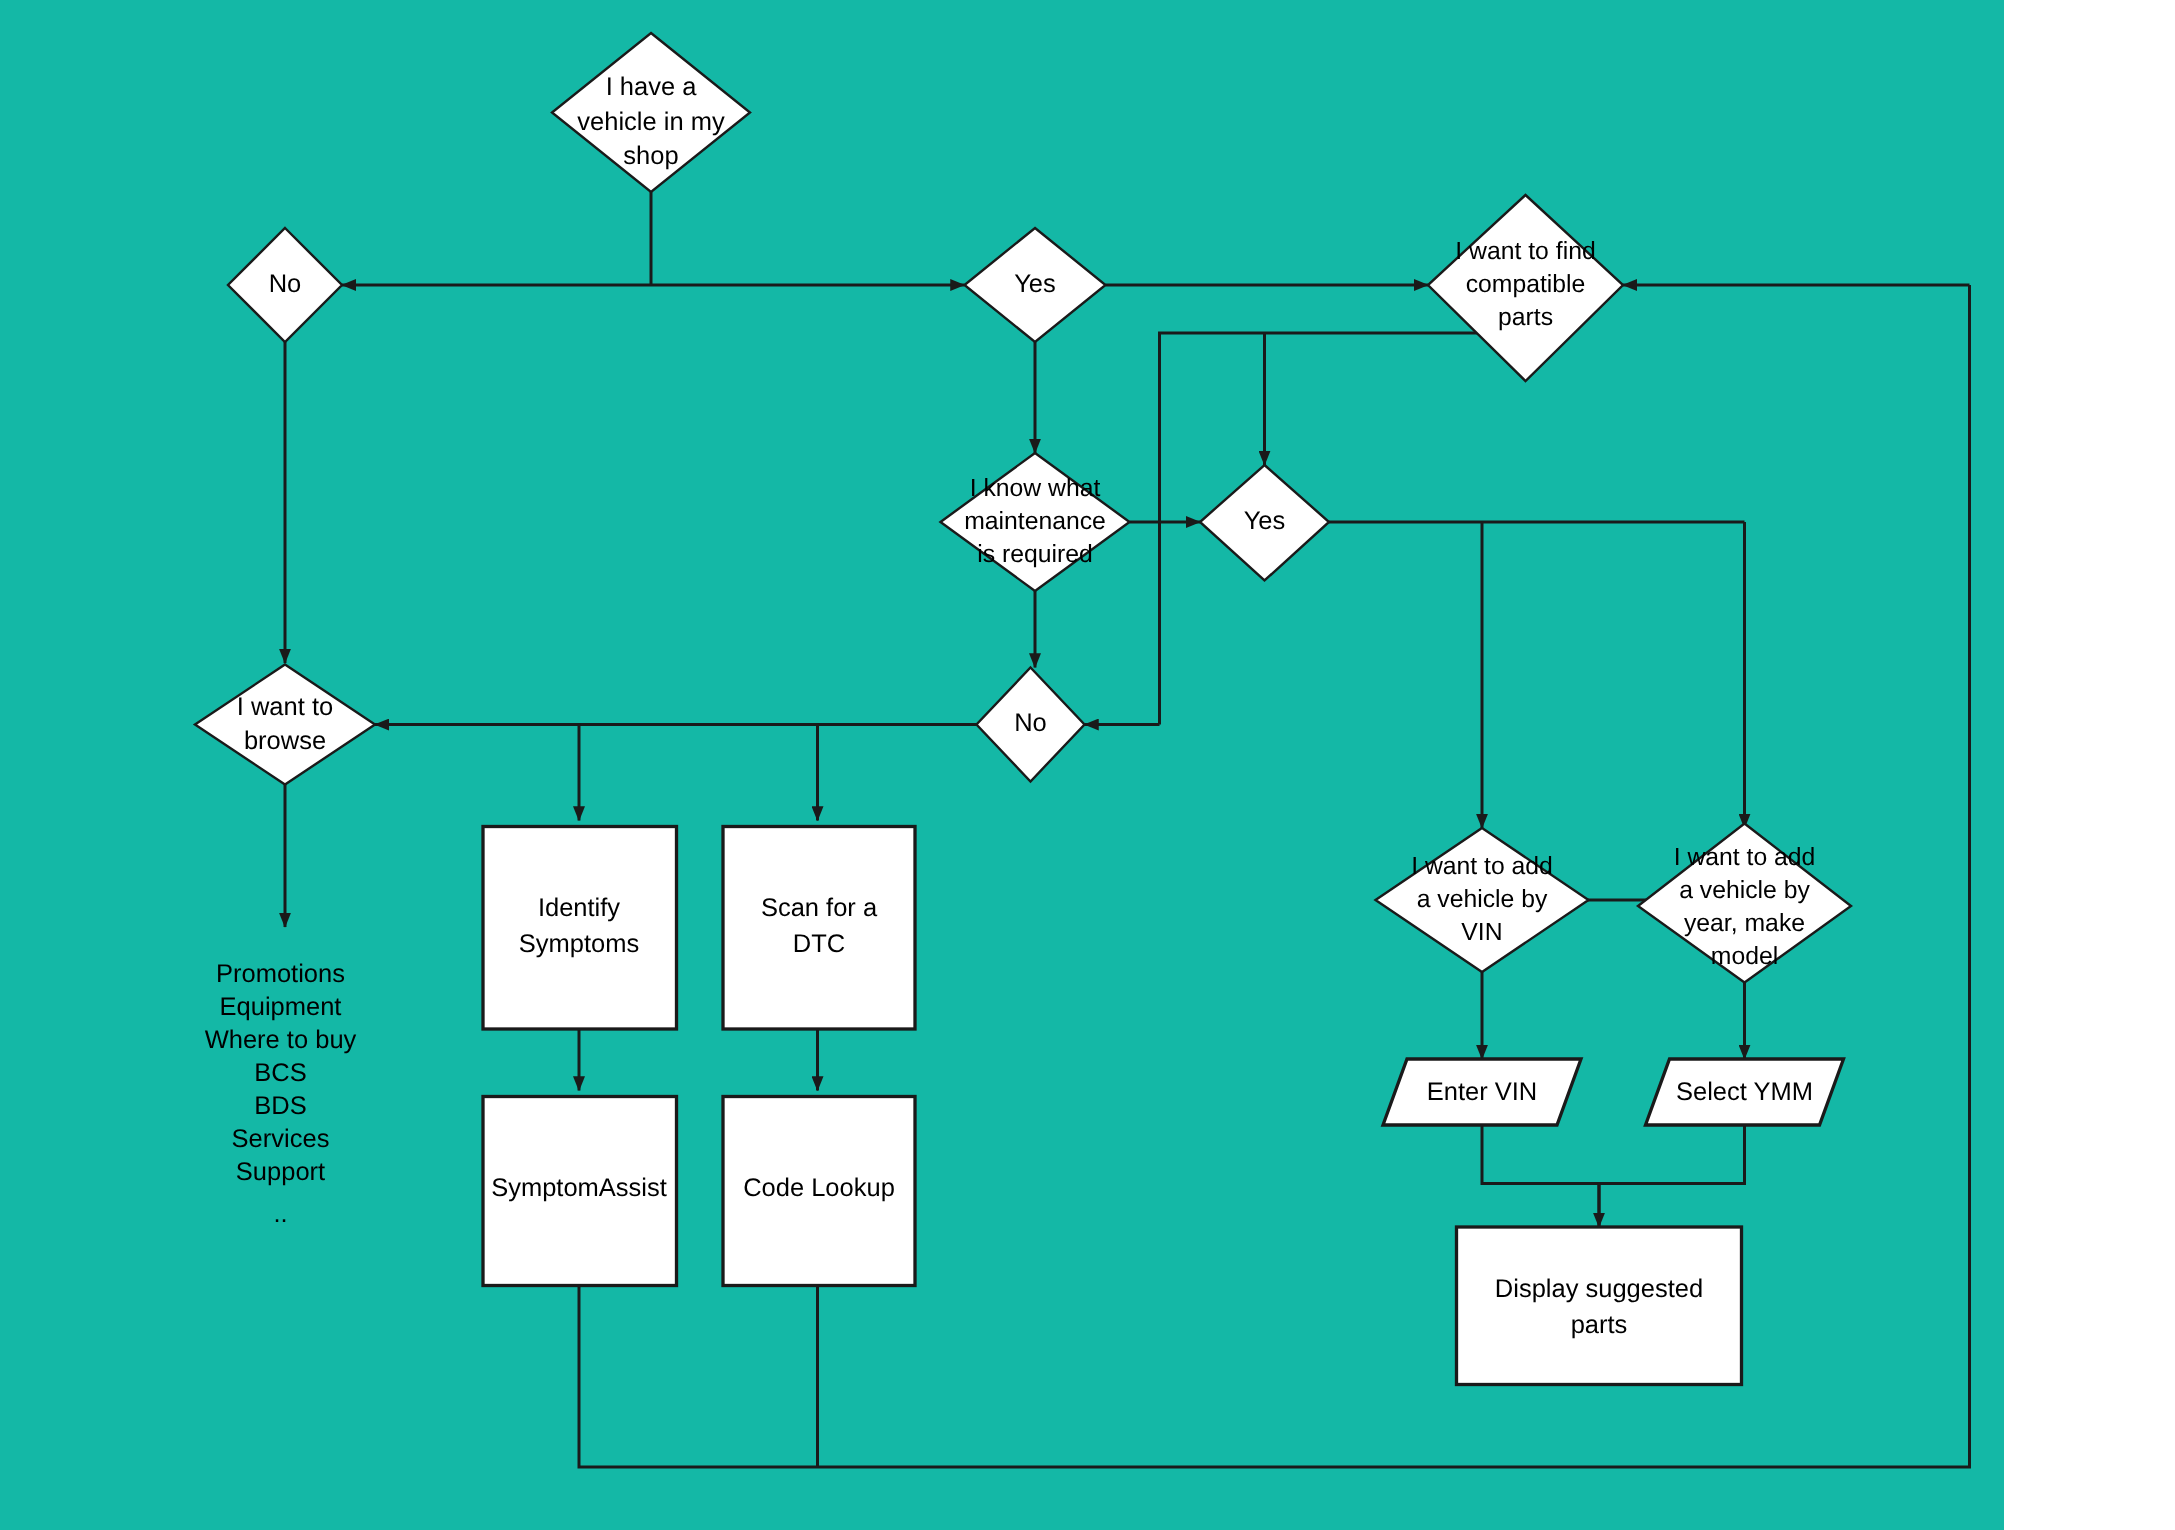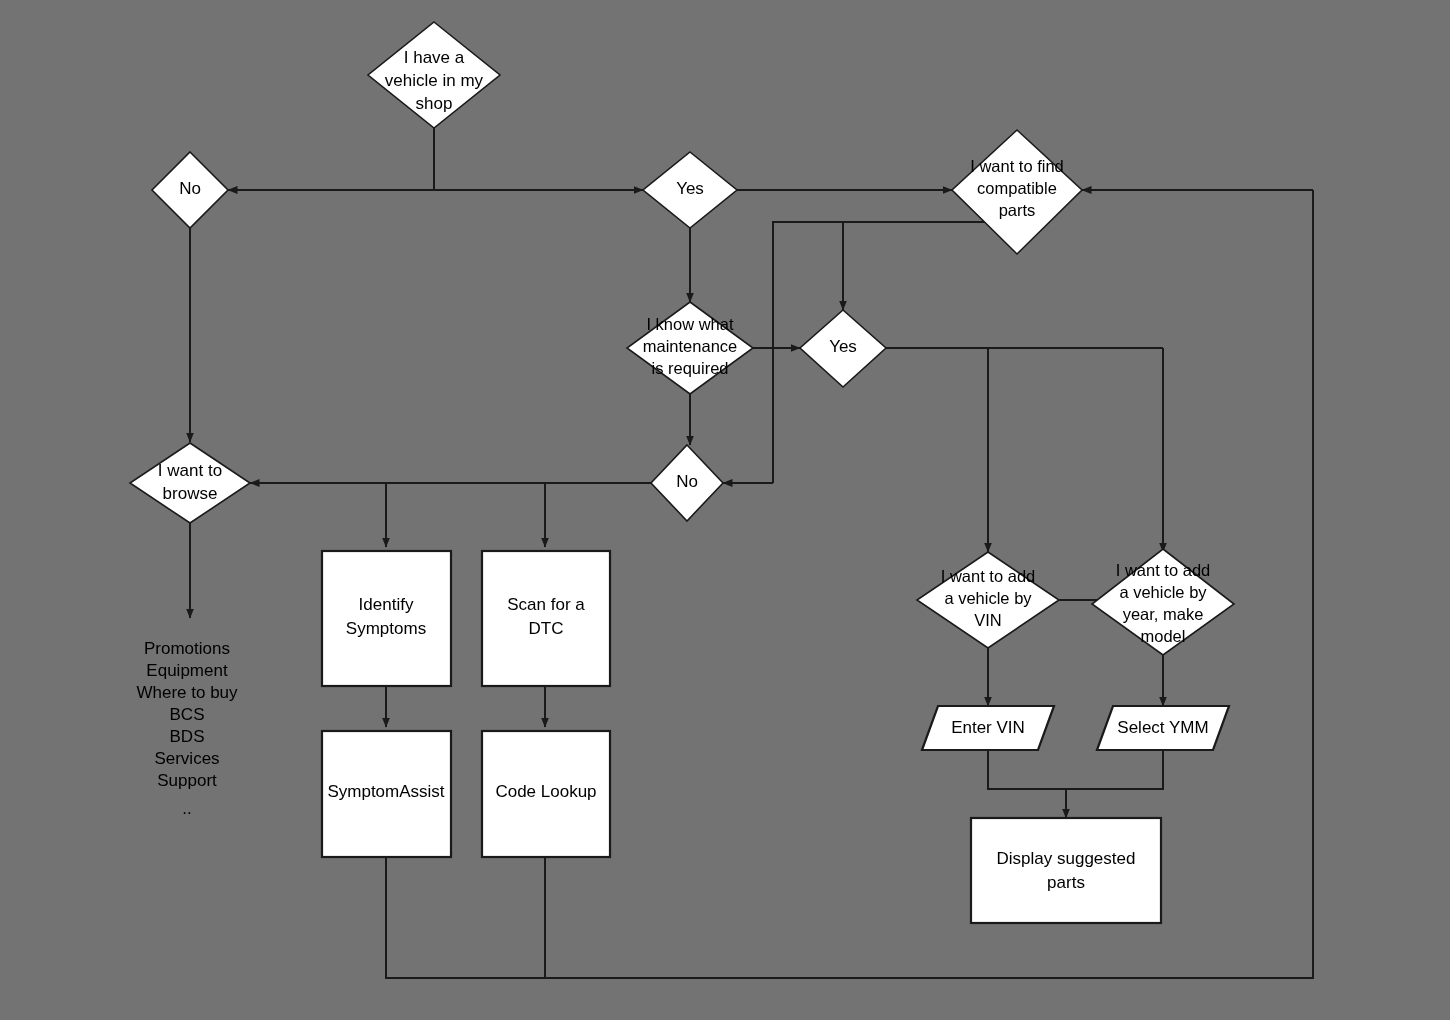--- a/index.html
+++ b/index.html
@@ -1,17 +1,17 @@
 <!DOCTYPE html>
 <html><head>
 <meta charset="utf-8">
 <style>
   html,body{margin:0;padding:0;background:#ffffff;}
   body{font-family:"Liberation Sans",sans-serif;}
-  #canvas{position:relative;width:1450px;height:1020px;background:#737373;overflow:hidden;}
+  #canvas{position:relative;width:1336px;height:1020px;background:#14b8a6;overflow:hidden;}
   svg{display:block;}
   .shape{fill:#ffffff;stroke:#1a1a1a;stroke-width:1.6;}
   .shape-thick{fill:#ffffff;stroke:#1a1a1a;stroke-width:2.2;}
   .conn{stroke:#1a1a1a;stroke-width:2;fill:none;}
   .lbl{font-family:"Liberation Sans",sans-serif;font-size:17px;fill:#000000;text-anchor:middle;dominant-baseline:middle;}
   .lbl-sm{font-family:"Liberation Sans",sans-serif;font-size:16.5px;fill:#000000;text-anchor:middle;dominant-baseline:middle;}
   .listtxt{font-family:"Liberation Sans",sans-serif;font-size:17px;fill:#000000;text-anchor:middle;dominant-baseline:middle;}
 </style>
 </head>
 <body>

